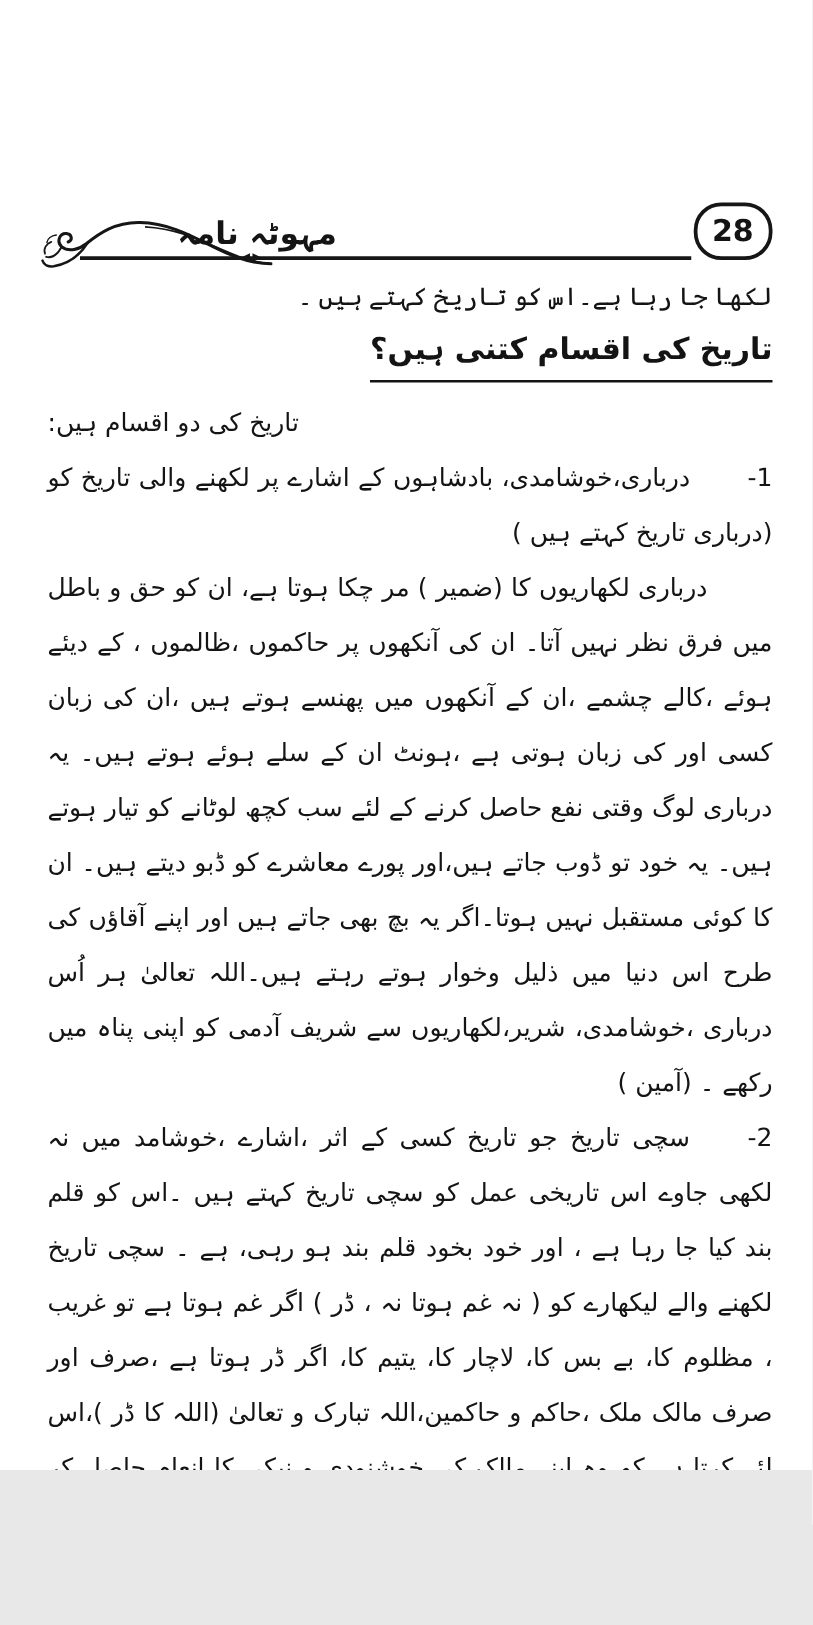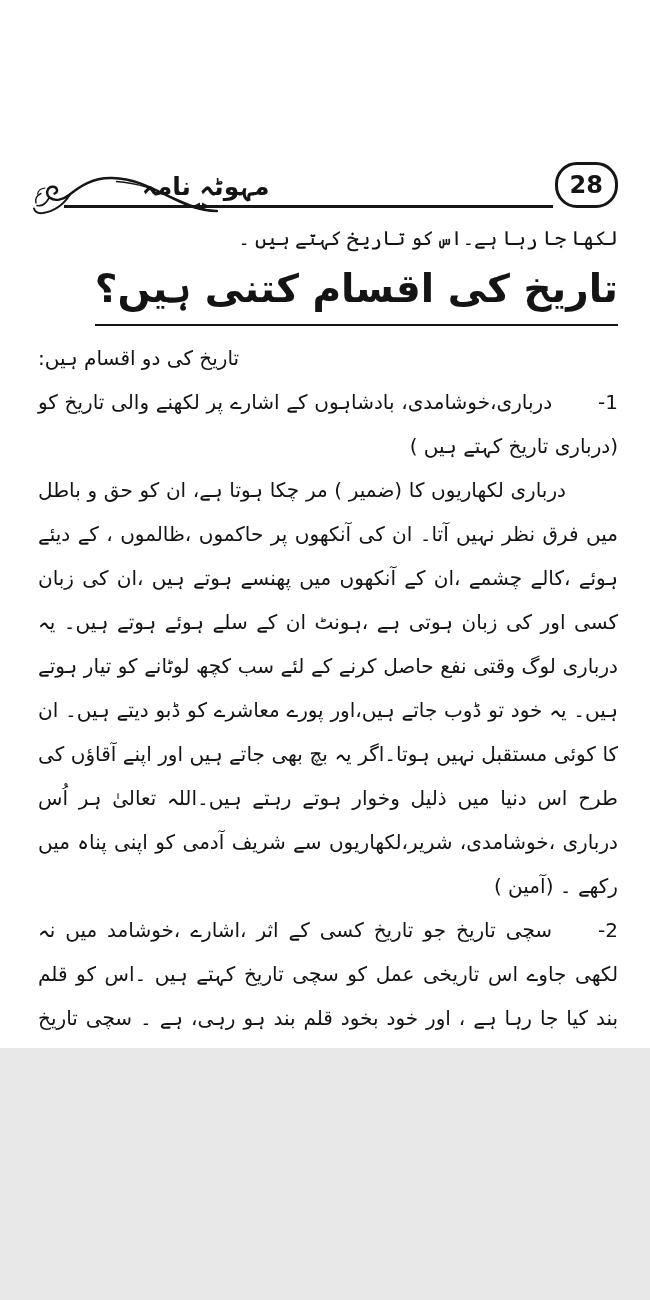--- a/index.html
+++ b/index.html
@@ -1,18 +1,18 @@
 <!DOCTYPE html>
 <html lang="ur"><head>
 <meta charset="utf-8">
 <title>Document</title>
 <style>
   html,body{margin:0;padding:0;background:#e8e8e8;}
   .page{
-    width:650px;height:1048px;background:#ffffff;color:#141414;
+    width:650px;height:1176px;background:#ffffff;color:#141414;
     box-sizing:border-box;position:relative;overflow:hidden;
     padding:160px 32px 0 38px;
     font-family:"DejaVu Sans","Liberation Serif",sans-serif;
   }
   
   .header{display:flex;align-items:flex-end;height:48px;position:relative;}
   .flourish{position:absolute;left:-6px;bottom:-10px;width:186px;height:52px;pointer-events:none;}
   .header-band{
     flex:1;align-self:stretch;display:flex;align-items:flex-end;
     border-bottom:3px solid #161616;margin-left:26px;padding-left:78px;position:relative;
@@ -24,21 +24,21 @@
   .title-ornament{position:absolute;left:128px;bottom:-6px;width:18px;height:10px;}
   .page-box{
     border:3.5px solid #161616;border-radius:22px;margin-left:2px;
     padding:0 12px;font-size:24px;font-weight:bold;line-height:40px;
     font-family:"DejaVu Sans",sans-serif;
   }
   
   .content{direction:rtl;font-size:20px;line-height:44px;margin-top:8px;}
   .content p{margin:0;}
   .intro-line{text-align:right;font-family:Liberation Serif, serif;}
-  .heading{margin:4px 0 10px;text-align:right;font-size:39px;font-weight:bold;line-height:1.3;}
+  .heading{margin:4px 0 10px;text-align:right;font-size:24px;font-weight:bold;line-height:1.3;}
   .heading-text{display:inline-block;border-bottom:2.5px solid #141414;padding-bottom:9px;}
   .subheading{text-align:left;}
   .item,.para{text-align:justify;}
   .num{margin-left:46px;white-space:nowrap;}
   .para.indent{text-indent:52px;}
 </style>
 </head>
 <body>
 
 <div class="page">

